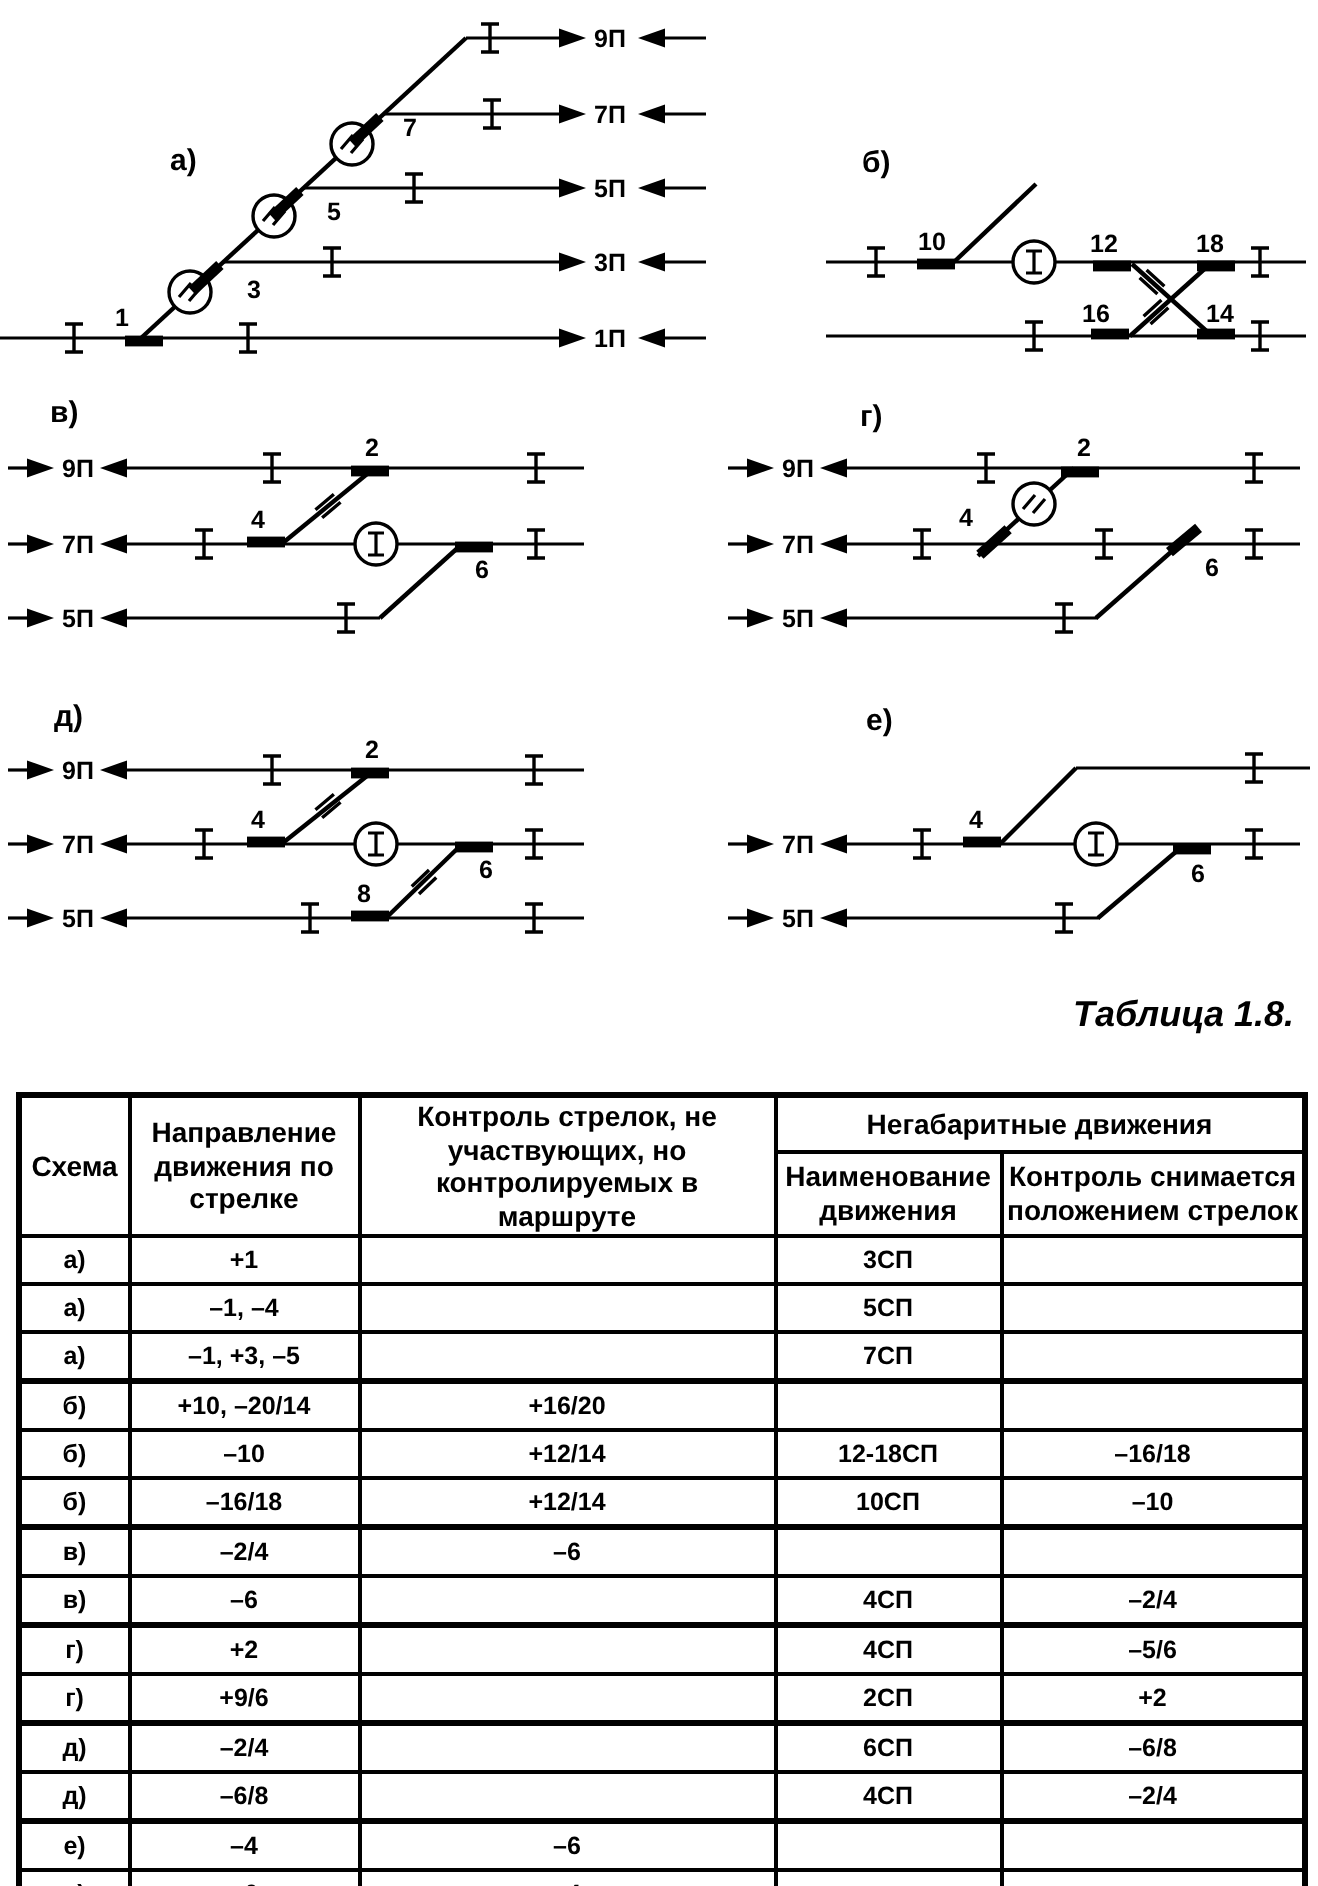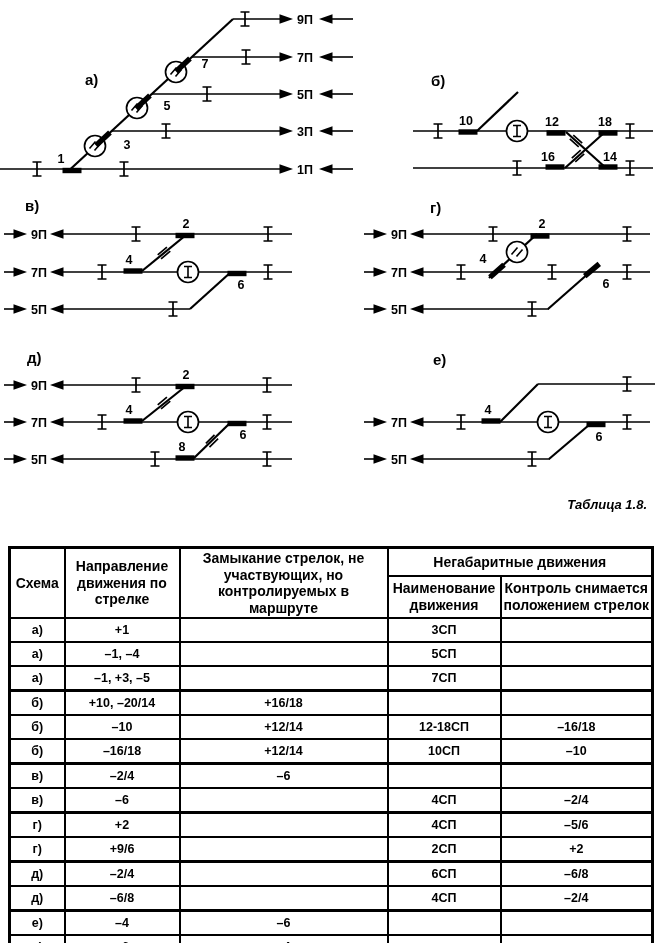--- a/index.html
+++ b/index.html
@@ -5,21 +5,21 @@
   html,body { margin:0; padding:0; background:#fff; }
   .page { position:relative; width:659px; height:943px; background:#fff;
           font-family:"Liberation Sans", sans-serif; color:#000; overflow:hidden; }
   svg.diagrams { position:absolute; top:0; left:0; }
   svg .tk  { stroke:#000; stroke-width:1.6; fill:none; }
   svg .tk2 { stroke:#000; stroke-width:2.2; fill:none; }
   svg text { font-family:"Liberation Sans", sans-serif; font-weight:bold; fill:#000; }
   svg .tl  { font-size:12.5px; }
   svg .sl  { font-size:12.5px; text-anchor:middle; }
   svg .dl  { font-size:15px; }
-  .tbl-title { position:absolute; top:497px; right:12px; font-size:13px;
+  .tbl-title { position:absolute; top:497px; right:12px; font-size:18px;
                font-weight:bold; font-style:italic; }
   table.routes { position:absolute; top:546px; left:8px; width:643px;
                  border-collapse:collapse; table-layout:fixed;
                  border:3px solid #000; }
   table.routes th, table.routes td {
                  border:2px solid #000; font-weight:bold; text-align:center;
                  vertical-align:middle; padding:1px 2px; }
   table.routes th { font-size:14px; line-height:1.18; }
   table.routes thead tr.sub th { height:32px; }
   table.routes thead tr.top th { height:20px; }
@@ -264,21 +264,21 @@
     <col style="width:55px">
         <col style="width:115px">
         <col style="width:208px">
     <col style="width:113px">
         <col style="width:152px">
   </colgroup>
   <thead>
     <tr class="top">
       <th rowspan="2">Схема</th>
       <th rowspan="2">Направление движения по стрелке</th>
-      <th rowspan="2">Замыкание стрелок, не участвующих, но контролируемых в маршруте</th>
+      <th rowspan="2">Контроль стрелок, не участвующих, но контролируемых в маршруте</th>
       <th colspan="2">Негабаритные движения</th>
     </tr>
     <tr class="sub">
       <th>Наименование движения</th>
       <th>Контроль снимается положением стрелок</th>
     </tr>
   </thead>
   <tbody>
         <tr>
           <td>а)</td>
@@ -297,21 +297,21 @@
         <tr>
           <td>а)</td>
           <td>–1, +3, –5</td>
           <td></td>
           <td>7СП</td>
           <td></td>
         </tr>
         <tr class="group-start">
           <td>б)</td>
           <td>+10, –20/14</td>
-          <td>+16/18</td>
+          <td>+16/20</td>
           <td></td>
           <td></td>
         </tr>
         <tr>
           <td>б)</td>
           <td>–10</td>
           <td>+12/14</td>
           <td>12-18СП</td>
           <td>–16/18</td>
         </tr>

